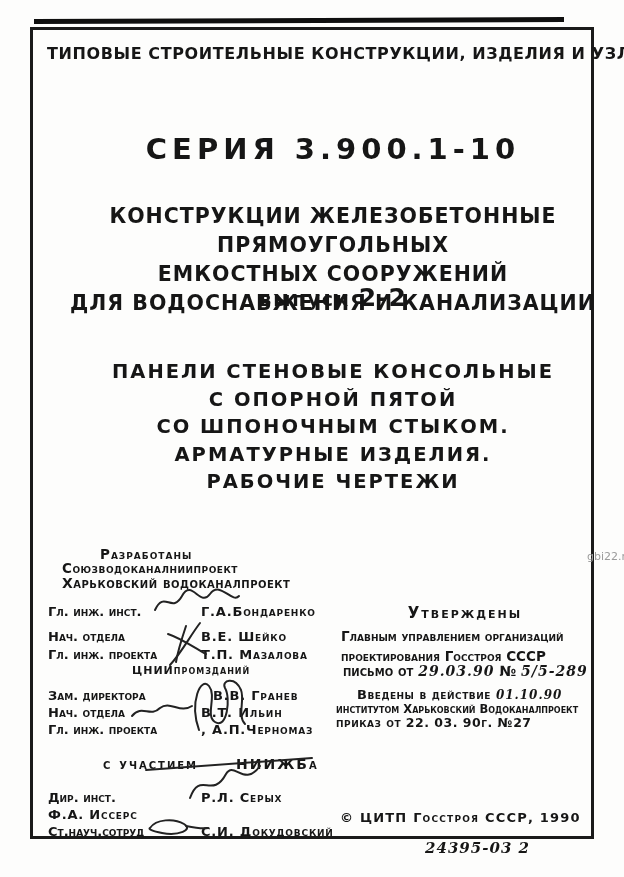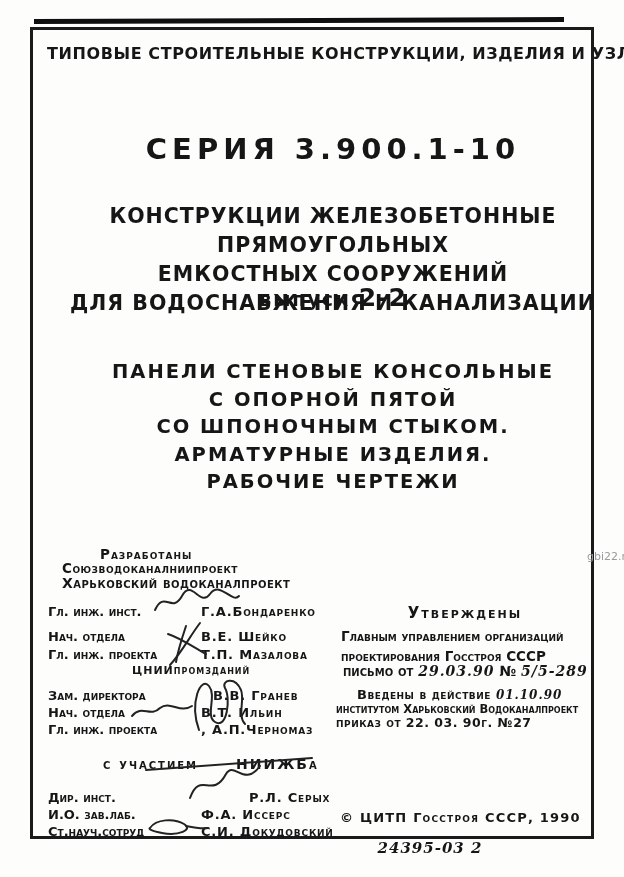--- a/index.html
+++ b/index.html
@@ -28,21 +28,21 @@
   .part{left:103px;top:756px;font-size:14px;font-weight:700;letter-spacing:2px;display:flex;gap:38px;justify-content:space-between;}
   .app-head{left:340px;width:250px;text-align:center;top:604px;font-size:15px;font-weight:700;letter-spacing:2px;}
   .app-lines{left:341px;top:627px;font-size:13.5px;font-weight:600;line-height:19.5px;white-space:pre-line;}
   .letter{left:343px;top:663px;font-size:14px;font-weight:600;}
   .hand{font-family:"DejaVu Serif",serif;font-style:italic;font-weight:700;letter-spacing:1px;}
   .eff1{left:357px;top:687px;font-size:13px;font-weight:700;letter-spacing:0.5px;}
   .eff1 .hand{font-size:12px;}
   .eff2{left:336px;top:702px;font-size:11.5px;font-weight:600;}
   .eff3{left:336px;top:715px;font-size:12.5px;font-weight:600;letter-spacing:0.5px;}
   .copy{left:340px;top:810px;font-size:13px;font-weight:600;letter-spacing:1.2px;}
-  .docnum{left:330px;top:839px;width:200px;text-align:center;font-size:15px;}
+  .docnum{left:330px;top:839px;width:200px;text-align:right;font-size:15px;}
   .wm{left:587px;top:550px;font-size:11px;color:#9b9b9b;font-weight:400;}
   svg.sig{position:absolute;overflow:visible;}
   svg.sig path{fill:none;stroke:#222;stroke-width:2;stroke-linecap:round;}
 </style>
 </head>
 <body>
 
 <div class="page">
 
   <div class="scan-bar"></div>
@@ -97,26 +97,25 @@
   <div class="row sc" style="top:722px;">
     <span class="role">Гл. инж. проекта</span>
     <span class="name">, А.П.Черномаз</span>
   </div>
 
   <div class="abs sc part">
     <span>с участием</span>
     <span>НИИЖБа</span>
   </div>
 
-  <div class="row sc" style="top:790px;gap:48px;">
+  <div class="row sc" style="top:790px;">
     <span class="role">Дир. инст.</span>
     <span class="name">Р.Л. Серых</span>
   </div>
   <div class="row sc" style="top:807px;">
-    <span class="role">И.О. зав.лаб.</span>
     <span class="name">Ф.А. Иссерс</span>
   </div>
   <div class="row sc" style="top:824px;">
     <span class="role">Ст.науч.сотруд</span>
     <span class="name">С.И. Докудовский</span>
   </div>
 
   <div class="abs sc app-lines">Главным управлением организаций
 проектирования Госстроя СССР</div>
   <div class="abs sc app-head">Утверждены</div>

